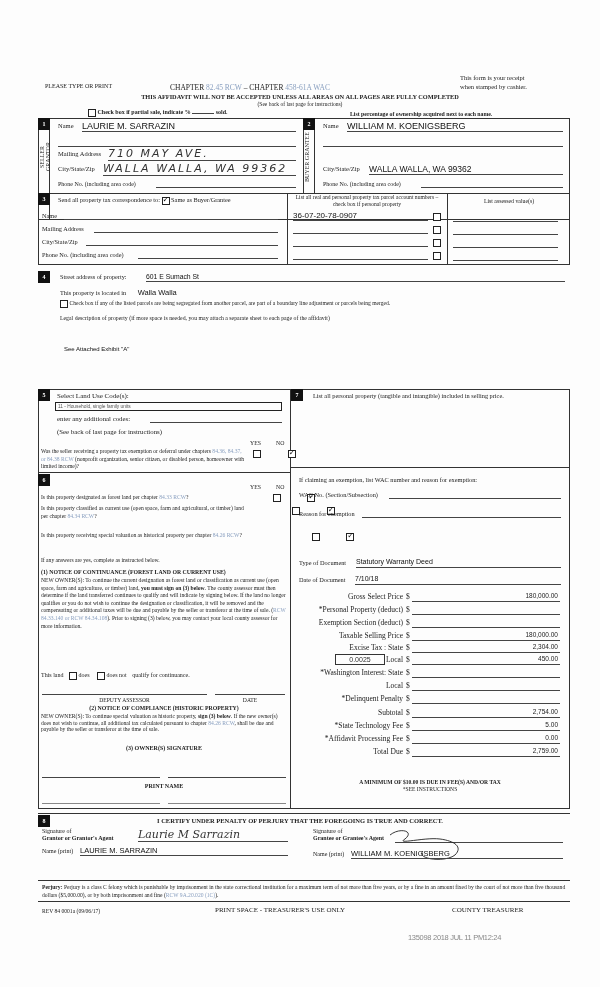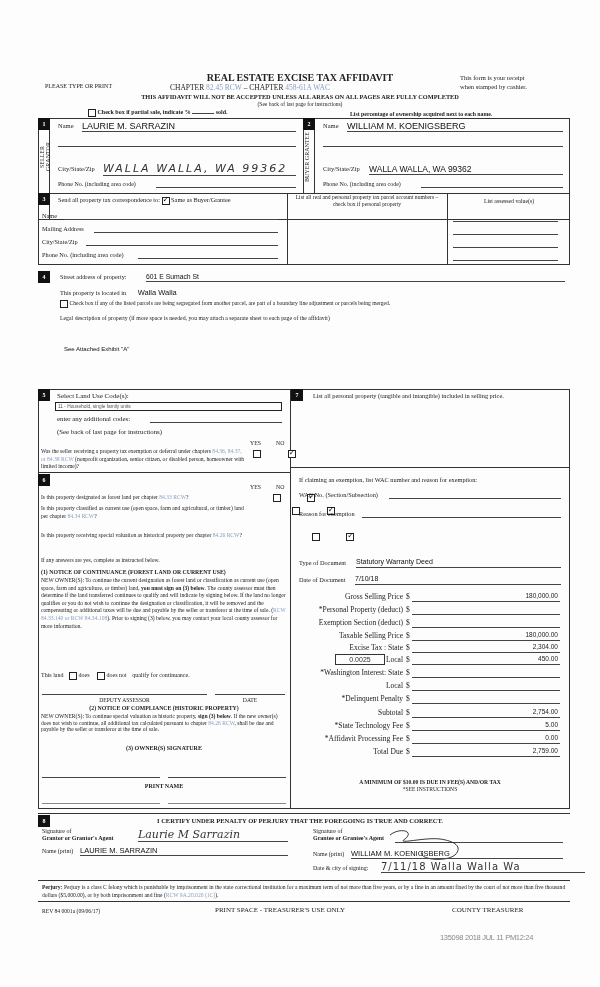--- a/index.html
+++ b/index.html
@@ -23,21 +23,20 @@
   .amt-row .v { position: absolute; left: 112px; width: 148px; top: 0; border-bottom: 1px solid #444; height: 10px; text-align: right; font-family: "Liberation Sans", sans-serif; font-size: 6.5px; padding-right: 2px; }
 </style>
 </head>
 <body>
 
 <div class="page">
 
   
 
   <div class="abs" style="left:45px;top:83px;font-size:6px;">PLEASE TYPE OR PRINT</div>
-  <div class="abs bold" style="left:0;width:600px;top:72px;text-align:center;font-size:10px;">REAL ESTATE EXCISE TAX AFFIDAVIT</div>
   <div class="abs" style="left:0;width:500px;top:83px;text-align:center;font-size:7.5px;"><span>CHAPTER </span><span class="blue">82.45 RCW</span><span> – CHAPTER </span><span class="blue">458-61A WAC</span></div>
   <div class="abs" style="left:460px;top:74px;font-size:6.5px;">This form is your receipt</div>
   <div class="abs" style="left:460px;top:83px;font-size:6.5px;">when stamped by cashier.</div>
   <div class="abs bold" style="left:0;width:600px;top:93px;text-align:center;font-size:6.3px;">THIS AFFIDAVIT WILL NOT BE ACCEPTED UNLESS ALL AREAS ON ALL PAGES ARE FULLY COMPLETED</div>
   <div class="abs" style="left:0;width:600px;top:101px;text-align:center;font-size:5.5px;">(See back of last page for instructions)</div>
   <div class="abs bold" style="left:88px;top:109px;font-size:6px;">
     <span class="cb"></span>
     <span>Check box if partial sale, indicate %</span>
     <span style="display:inline-block;width:22px;border-bottom:1px solid #444;"></span>
     <span>sold.</span>
@@ -48,20 +47,24 @@
   <div class="abs" style="left:38px;top:118px;width:532px;height:102px;border:1px solid #333;"></div>
   <div class="abs" style="left:38px;top:118px;width:12px;height:102px;border-right:1px solid #333;"></div>
   <div class="secnum" style="left:38px;top:118px;">1</div>
   <div class="abs vert" style="left:39px;top:132px;width:10px;height:50px;">SELLER GRANTOR</div>
 
   <div class="abs" style="left:58px;top:122px;width:238px;height:11px;">
     <span style="font-size:6.5px;">Name</span>
     <span class="abs fill line" style="left:24px;right:0;top:-1px;font-size:9px;">LAURIE M. SARRAZIN</span>
   </div>
   <div class="abs line" style="left:58px;top:146px;width:238px;"></div>
+  <div class="abs" style="left:58px;top:150px;width:238px;height:12px;">
+    <span style="font-size:6.5px;">Mailing Address</span>
+    <span class="abs hand line" style="left:50px;right:0;top:-3px;font-size:11px;">710 MAY AVE.</span>
+  </div>
   <div class="abs" style="left:58px;top:165px;width:238px;height:12px;">
     <span style="font-size:6.5px;">City/State/Zip</span>
     <span class="abs hand line" style="left:45px;right:0;top:-3px;font-size:11px;">WALLA WALLA, WA 99362</span>
   </div>
   <div class="abs" style="left:58px;top:180px;width:238px;height:10px;">
     <span style="font-size:6px;">Phone No. (including area code)</span>
     <span class="abs line" style="left:98px;right:0;top:0;height:8px;"></span>
   </div>
 
   
@@ -107,20 +110,38 @@
   <div class="abs" style="left:42px;top:251px;width:236px;height:10px;">
     <span style="font-size:6.3px;">Phone No. (including area code)</span>
     <span class="abs line" style="left:96px;right:0;top:0;height:8px;"></span>
   </div>
 
   <div class="abs" style="left:287px;top:193px;width:1px;height:72px;background:#333;"></div>
   <div class="abs" style="left:447px;top:193px;width:1px;height:72px;background:#333;"></div>
   <div class="abs" style="left:289px;top:194px;width:156px;text-align:center;font-size:5.6px;line-height:7px;">List all real and personal property tax parcel account numbers – check box if personal property</div>
   <div class="abs" style="left:449px;top:198px;width:120px;text-align:center;font-size:5.8px;">List assessed value(s)</div>
 
+  <div class="abs" style="left:290px;top:211px;width:155px;height:52px;">
+    <div class="abs" style="left:0;top:0;width:155px;height:11px;">
+      <span class="abs fill line" style="left:3px;width:135px;top:0;font-size:8px;height:10px;">36-07-20-78-0907</span>
+      <span class="cb abs" style="left:143px;top:2px;"></span>
+    </div>
+    <div class="abs" style="left:0;top:13px;width:155px;height:11px;">
+      <span class="abs line" style="left:3px;width:135px;top:0;height:10px;"></span>
+      <span class="cb abs" style="left:143px;top:2px;"></span>
+    </div>
+    <div class="abs" style="left:0;top:26px;width:155px;height:11px;">
+      <span class="abs line" style="left:3px;width:135px;top:0;height:10px;"></span>
+      <span class="cb abs" style="left:143px;top:2px;"></span>
+    </div>
+    <div class="abs" style="left:0;top:39px;width:155px;height:11px;">
+      <span class="abs line" style="left:3px;width:135px;top:0;height:10px;"></span>
+      <span class="cb abs" style="left:143px;top:2px;"></span>
+    </div>
+  </div>
   <div class="abs line" style="left:453px;top:221px;width:105px;"></div>
   <div class="abs line" style="left:453px;top:234px;width:105px;"></div>
   <div class="abs line" style="left:453px;top:247px;width:105px;"></div>
   <div class="abs line" style="left:453px;top:260px;width:105px;"></div>
 
   
   <div class="secnum" style="left:38px;top:271px;">4</div>
   <div class="abs" style="left:60px;top:273px;width:505px;height:10px;">
     <span style="font-size:6.3px;">Street address of property:</span>
     <span class="abs fill line" style="left:86px;right:0;top:0;font-size:6.8px;height:9px;">601 E Sumach St</span>
@@ -215,21 +236,21 @@
   <div class="abs" style="left:299px;top:559px;width:262px;height:10px;">
     <span style="font-size:6.3px;">Type of Document</span>
     <span class="abs fill line" style="left:57px;right:0;top:-1px;font-size:7px;height:10px;">Statutory Warranty Deed</span>
   </div>
   <div class="abs" style="left:299px;top:576px;width:262px;height:10px;">
     <span style="font-size:6.3px;">Date of Document</span>
     <span class="abs fill line" style="left:56px;right:0;top:-1px;font-size:7px;height:10px;">7/10/18</span>
   </div>
 
   <div class="amt-row" style="top:592px;">
-      <span class="l">Gross Selling Price</span>
+      <span class="l">Gross Select Price</span>
       <span class="d">$</span>
       <span class="v">180,000.00</span>
     </div>
   <div class="amt-row" style="top:605px;">
       <span class="l">*Personal Property (deduct)</span>
       <span class="d">$</span>
       <span class="v"></span>
     </div>
   <div class="amt-row" style="top:618px;">
       <span class="l">Exemption Section (deduct)</span>
@@ -312,27 +333,23 @@
   </div>
   <div class="abs line" style="left:395px;top:833px;width:168px;height:10px;">
     <svg class="abs" style="left:-10px;top:-8px;" width="100" height="40" viewBox="0 0 100 40">
       <path d="M5 10 C15 2 30 6 20 14 C10 20 40 12 55 14 C70 16 78 22 70 30 C60 38 30 34 38 26" fill="none" stroke="#222" stroke-width="0.9"></path>
     </svg>
   </div>
   <div class="abs" style="left:313px;top:850px;width:250px;height:10px;">
     <span style="font-size:6px;">Name (print)</span>
     <span class="abs fill line" style="left:38px;right:0;top:-1px;font-size:7.5px;height:10px;">WILLIAM M. KOENIGSBERG</span>
   </div>
-  <div class="abs" style="left:313px;top:864px;width:250px;height:12px;">
-    <span style="font-size:6px;">Date &amp; city of signing:</span>
-    <span class="abs hand line" style="left:68px;right:-22px;top:-3px;font-size:10px;height:12px;letter-spacing:1px;font-style:normal;">7/11/18  Walla Walla Wa</span>
-  </div>
 
   <div class="abs" style="left:38px;top:880px;width:532px;height:1px;background:#333;"></div>
   <div class="abs" style="left:42px;top:883px;width:526px;font-size:5.6px;line-height:8px;"><b>Perjury:</b><span> Perjury is a class C felony which is punishable by imprisonment in the state correctional institution for a maximum term of not more than five years, or by a fine in an amount fixed by the court of not more than five thousand dollars ($5,000.00), or by both imprisonment and fine (</span><span class="blue">RCW 9A.20.020 (1C)</span><span>).</span></div>
   <div class="abs" style="left:38px;top:901px;width:532px;height:1px;background:#333;"></div>
 
   
   <div class="abs" style="left:42px;top:908px;font-size:5.6px;">REV 84 0001a (09/06/17)</div>
   <div class="abs" style="left:215px;top:906px;font-size:7px;">PRINT SPACE - TREASURER'S USE ONLY</div>
   <div class="abs" style="left:452px;top:906px;font-size:7px;">COUNTY TREASURER</div>
-  <div class="abs sans" style="left:408px;top:933px;font-size:7.5px;color:#888;letter-spacing:-0.3px;margin-left:32px;">135098 2018 JUL 11 PM12:24</div>
+  <div class="abs sans" style="left:408px;top:933px;font-size:7.5px;color:#888;letter-spacing:-0.3px;">135098 2018 JUL 11 PM12:24</div>
 </div>
 
 </body></html>

